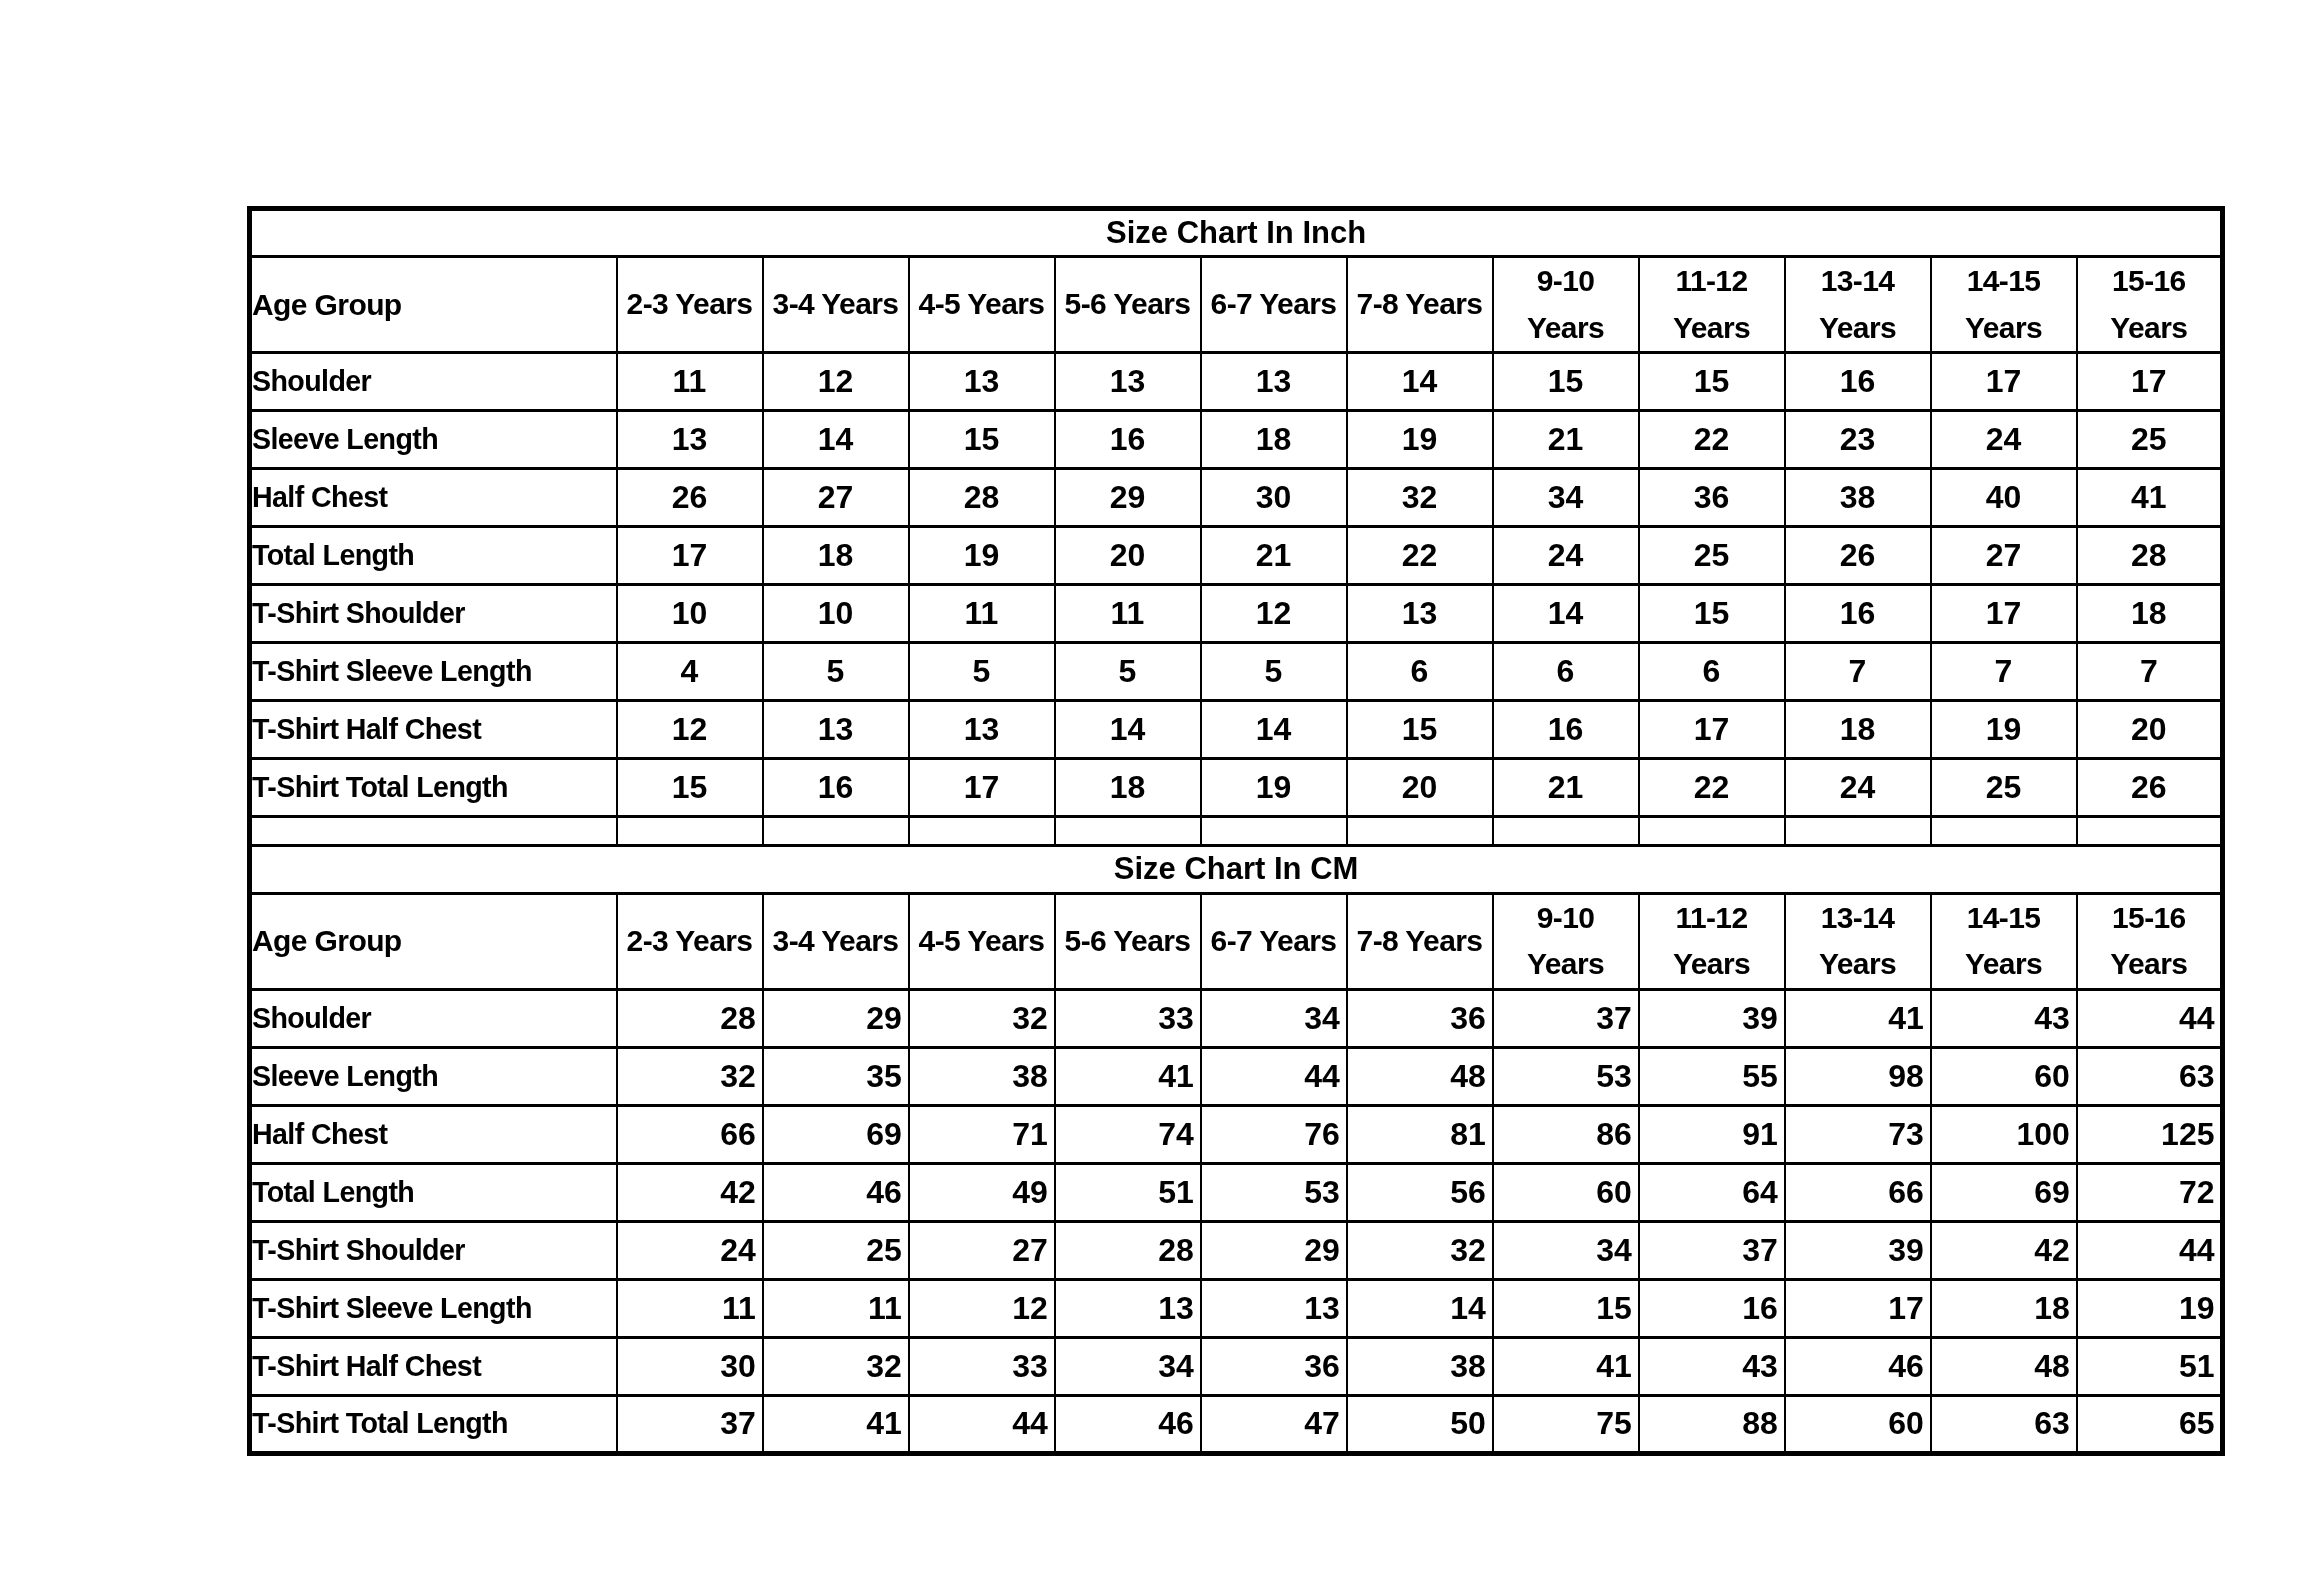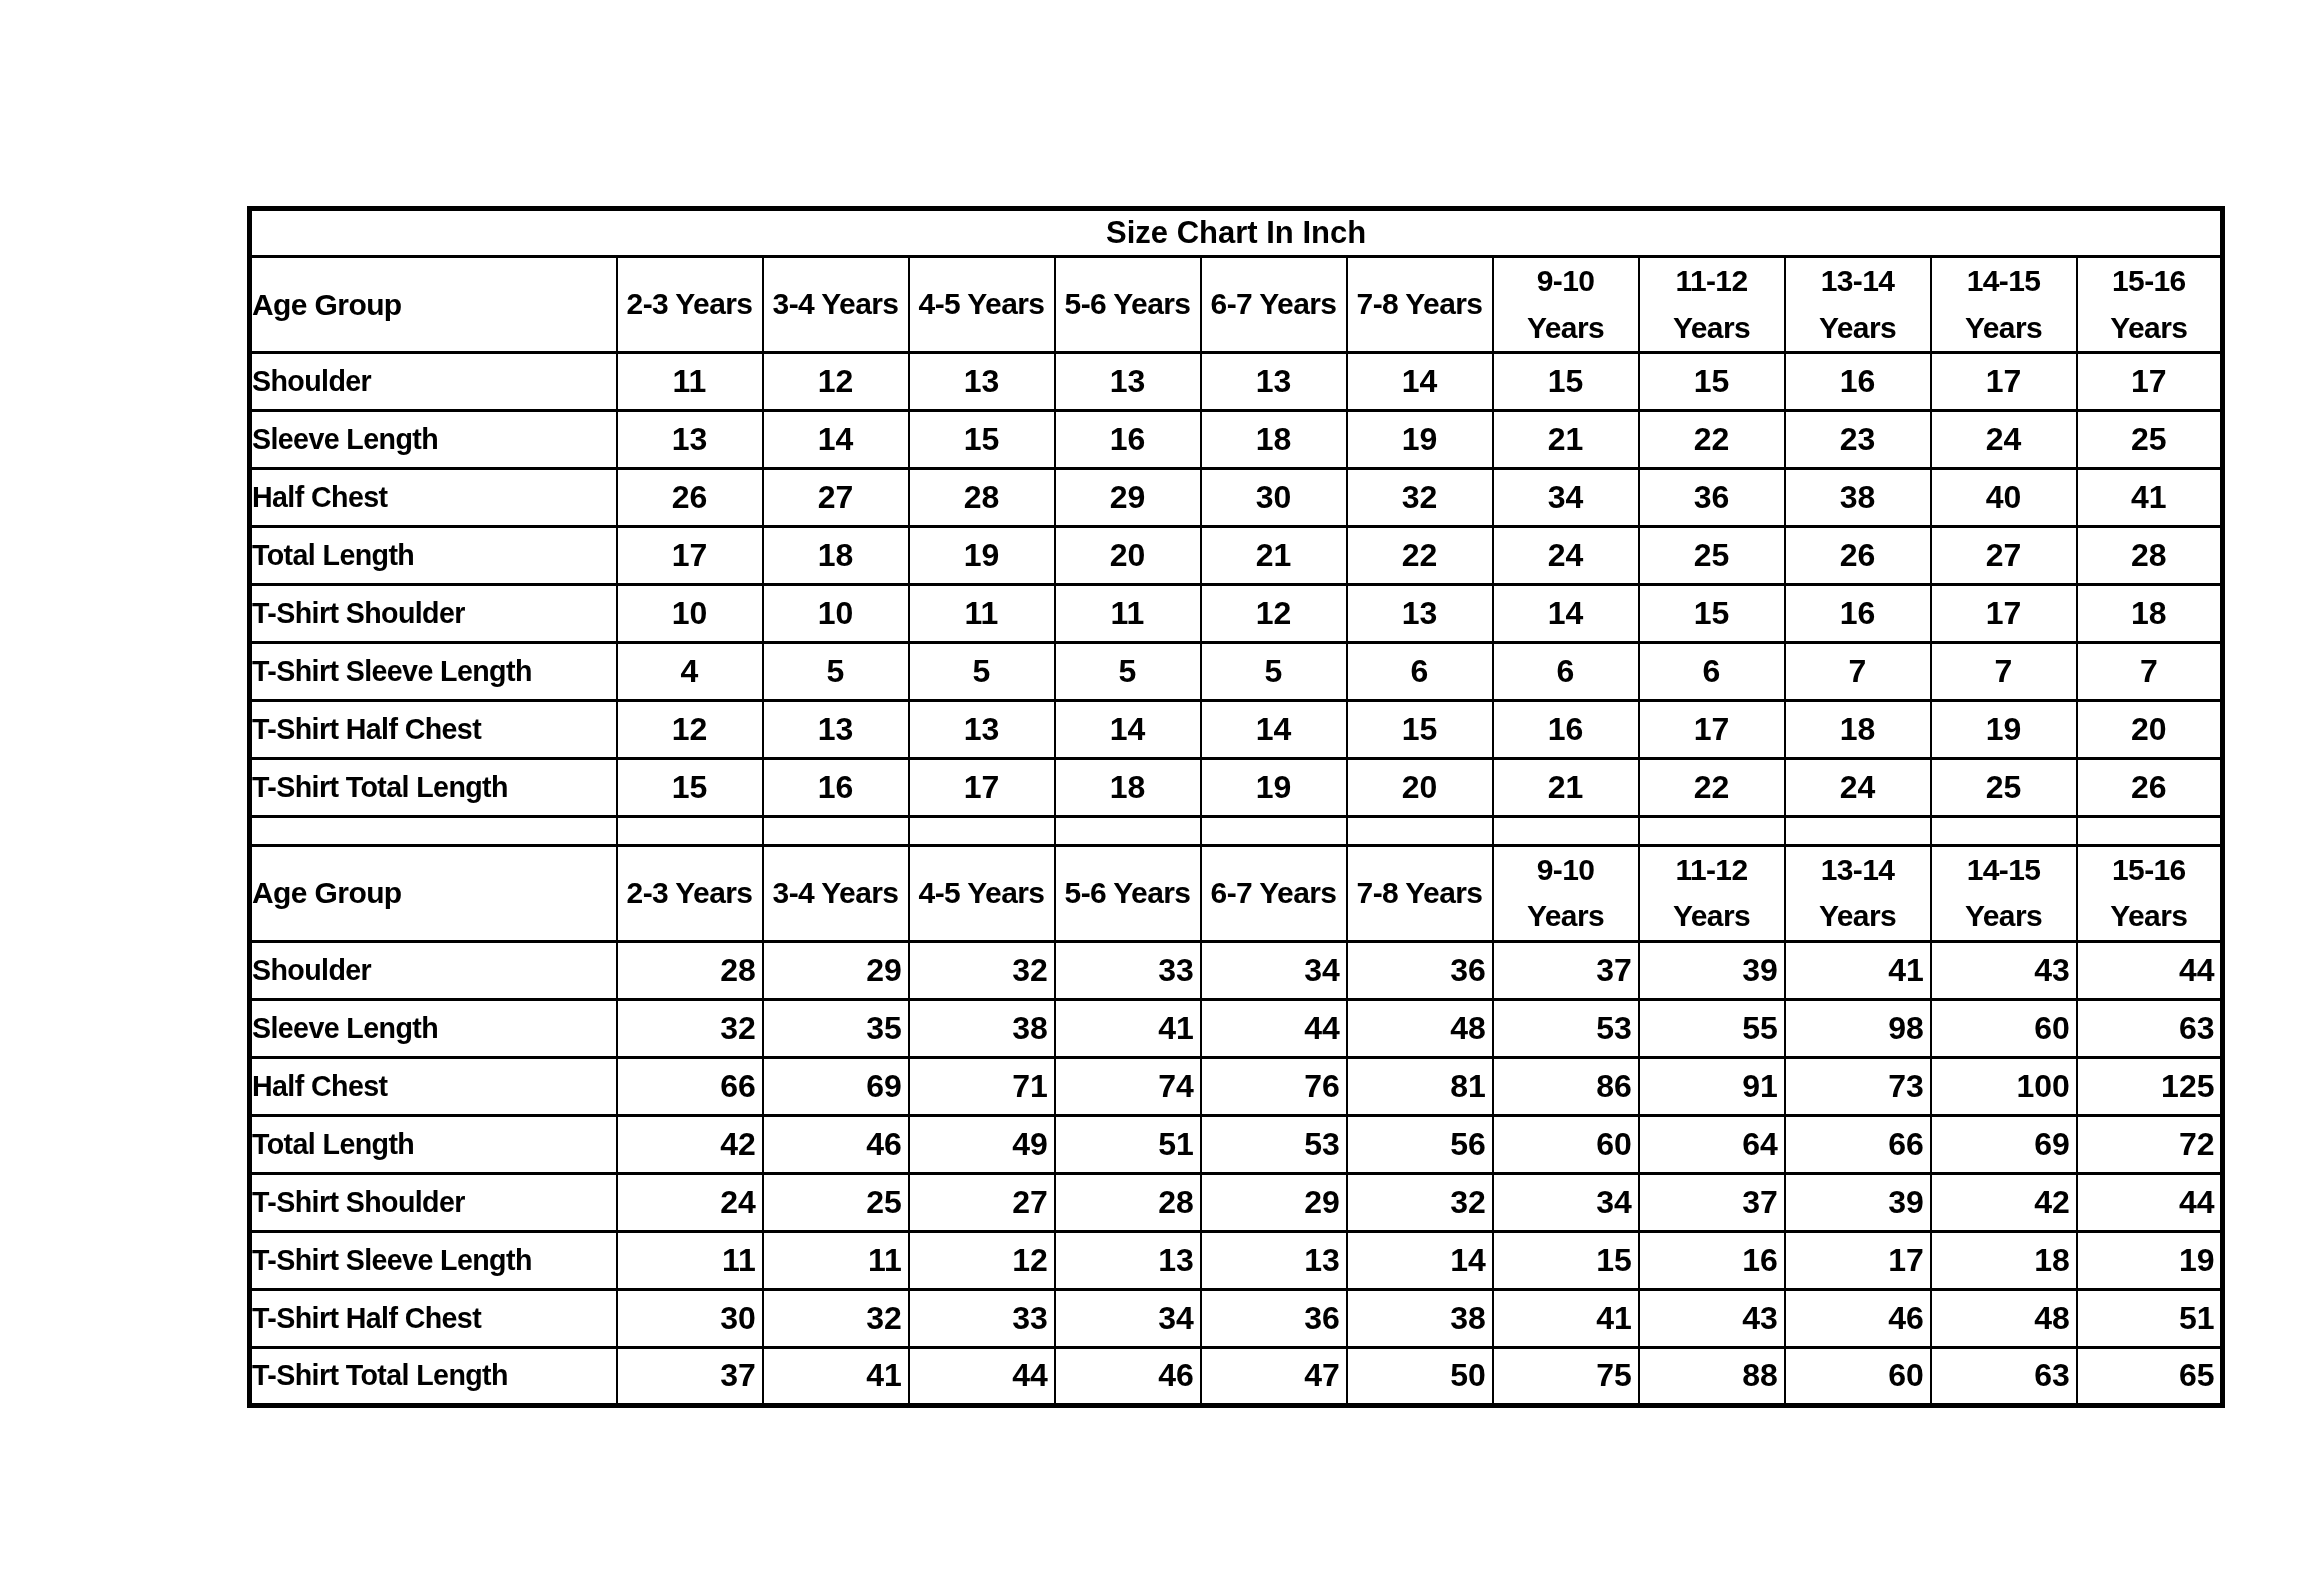--- a/index.html
+++ b/index.html
@@ -229,20 +229,23 @@
           <td></td>
           <td></td>
           <td></td>
           <td></td>
           <td></td>
           <td></td>
           <td></td>
           <td></td>
           <td></td>
         </tr>
+        <tr class="title-row">
+          <td colspan="12">Size Chart In CM</td>
+        </tr>
         <tr class="header-row">
           <td class="corner-cell">Age Group</td>
           <td class="col-header">2-3 Years</td>
           <td class="col-header">3-4 Years</td>
           <td class="col-header">4-5 Years</td>
           <td class="col-header">5-6 Years</td>
           <td class="col-header">6-7 Years</td>
           <td class="col-header">7-8 Years</td>
           <td class="col-header">9-10
 Years</td>

